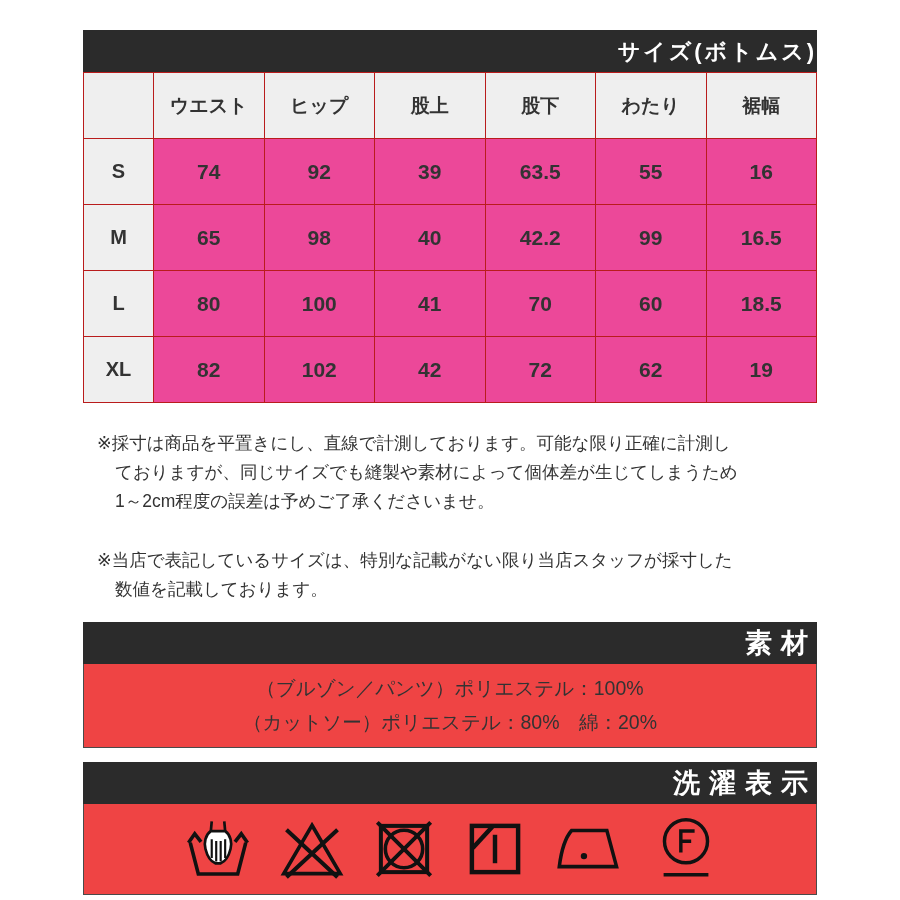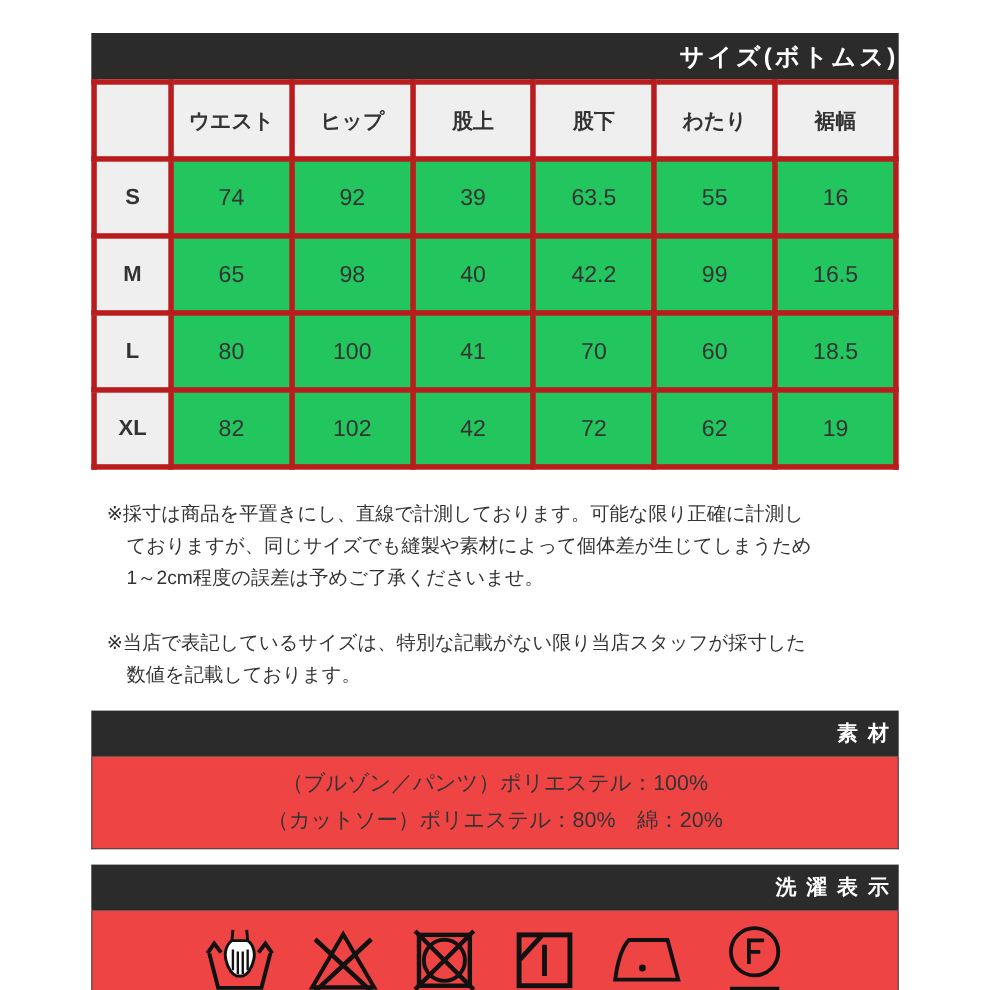--- a/index.html
+++ b/index.html
@@ -5,31 +5,31 @@
   html, body { margin:0; padding:0; background:#ffffff; width:900px; height:900px; overflow:hidden; }
   body { font-family: "Liberation Sans", "DejaVu Sans", sans-serif; color:#333; }
   .page { width:734px; margin:0 auto; padding-top:30px; }
 
   
   .bar {
     background:#2b2b2b; color:#ffffff; text-align:right;
     font-weight:bold; height:42px; line-height:43px;
     font-size:22px; letter-spacing:3px;
   }
-  .bar.spaced { letter-spacing:9px; font-size:19px; }
+  .bar.spaced { letter-spacing:9px; font-size:27px; }
 
   
   table.size-table { border-collapse:collapse; width:100%; table-layout:fixed; }
   table.size-table col.size-col { width:70px; }
   table.size-table th, table.size-table td {
-    border:5px solid #b91c1c; height:63px; text-align:center; vertical-align:middle;
+    border:1px solid #b91c1c; height:63px; text-align:center; vertical-align:middle;
   }
   table.size-table thead th { background:#efefef; font-size:19px; font-weight:bold; color:#333; }
   table.size-table tbody th { background:#efefef; font-size:20px; font-weight:bold; color:#333; }
-  table.size-table tbody td { background:#22c55e; font-size:21px; font-weight:normal; color:#333; }
+  table.size-table tbody td { background:#ec4899; font-size:21px; font-weight:bold; color:#333; }
 
   
   .notes { margin-top:26px; padding-left:14px; font-size:17.5px; line-height:29px; color:#333; }
   .note + .note { margin-top:30px; }
   .note .indent { padding-left:18px; }
 
   
   .material-section { margin-top:18px; }
   .laundry-section { margin-top:14px; }
   .boxed {

